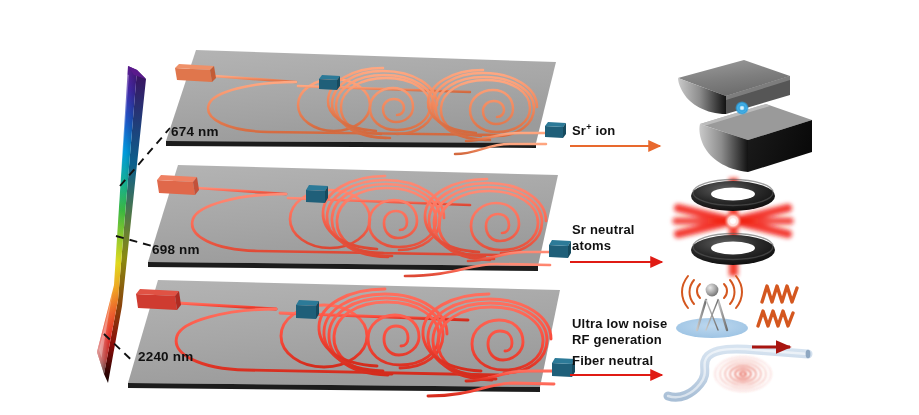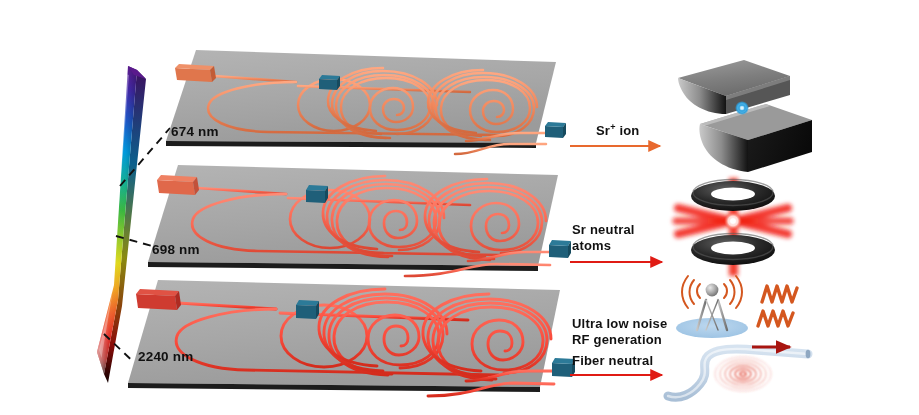--- a/index.html
+++ b/index.html
@@ -426,21 +426,21 @@
       <ellipse cx="743" cy="374" rx="23" ry="14" stroke-width="1.1" opacity=".42"></ellipse>
       <ellipse cx="743" cy="374" rx="28" ry="17" stroke-width="1" opacity=".3"></ellipse>
     </g>
   </g>
 </svg>
 
 <div class="abs lbl wl-label" style="left:171px;top:124px;">674 nm</div>
 <div class="abs lbl wl-label" style="left:152px;top:242px;text-align:right;">698 nm</div>
 <div class="abs lbl wl-label" style="left:138px;top:349px;">2240 nm</div>
 
-<div class="abs lbl app-label" style="left:572px;top:120px;margin-left:24px;"><span>Sr<sup style="font-size:9px;">+</sup> ion</span></div>
+<div class="abs lbl app-label" style="left:572px;top:120px;"><span>Sr<sup style="font-size:9px;">+</sup> ion</span></div>
 
 <div class="abs lbl app-label" style="left:572px;top:316px;">
   <div>Ultra low noise</div>
   <div>RF generation</div>
 </div>
 
 <div class="abs lbl app-label" style="left:572px;top:222px;">
   <div>Sr neutral</div>
   <div>atoms</div>
 </div>

